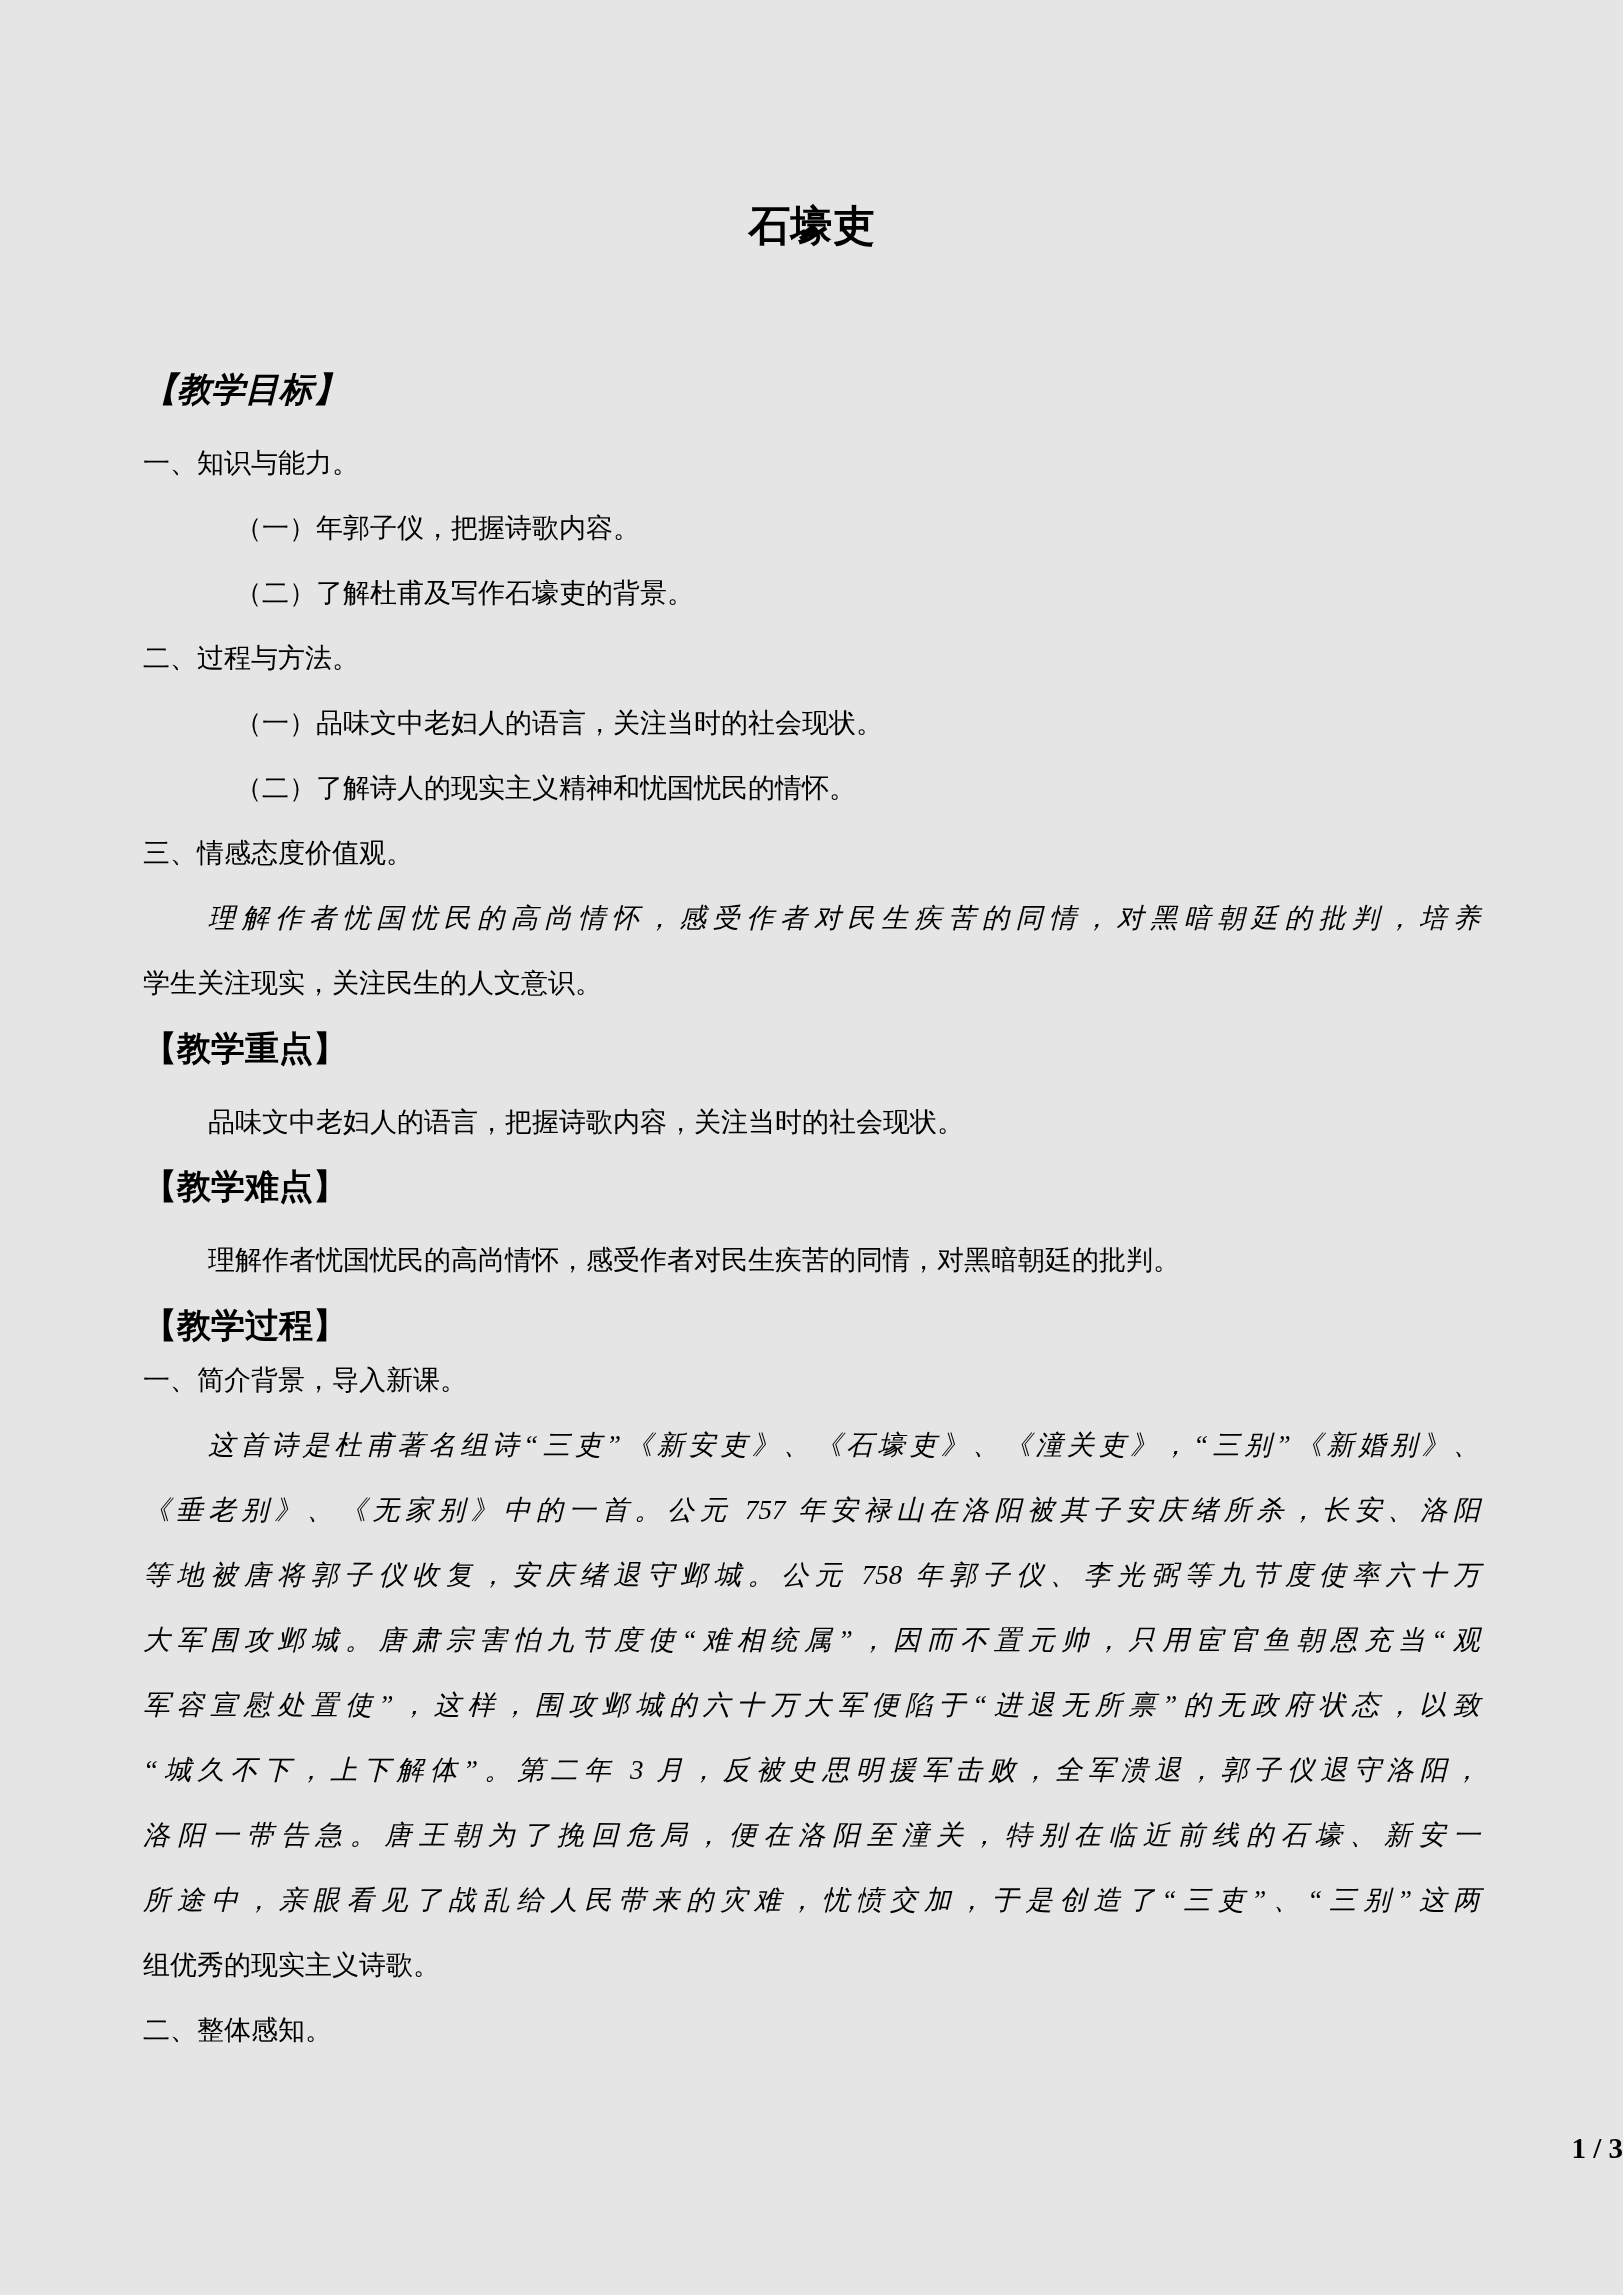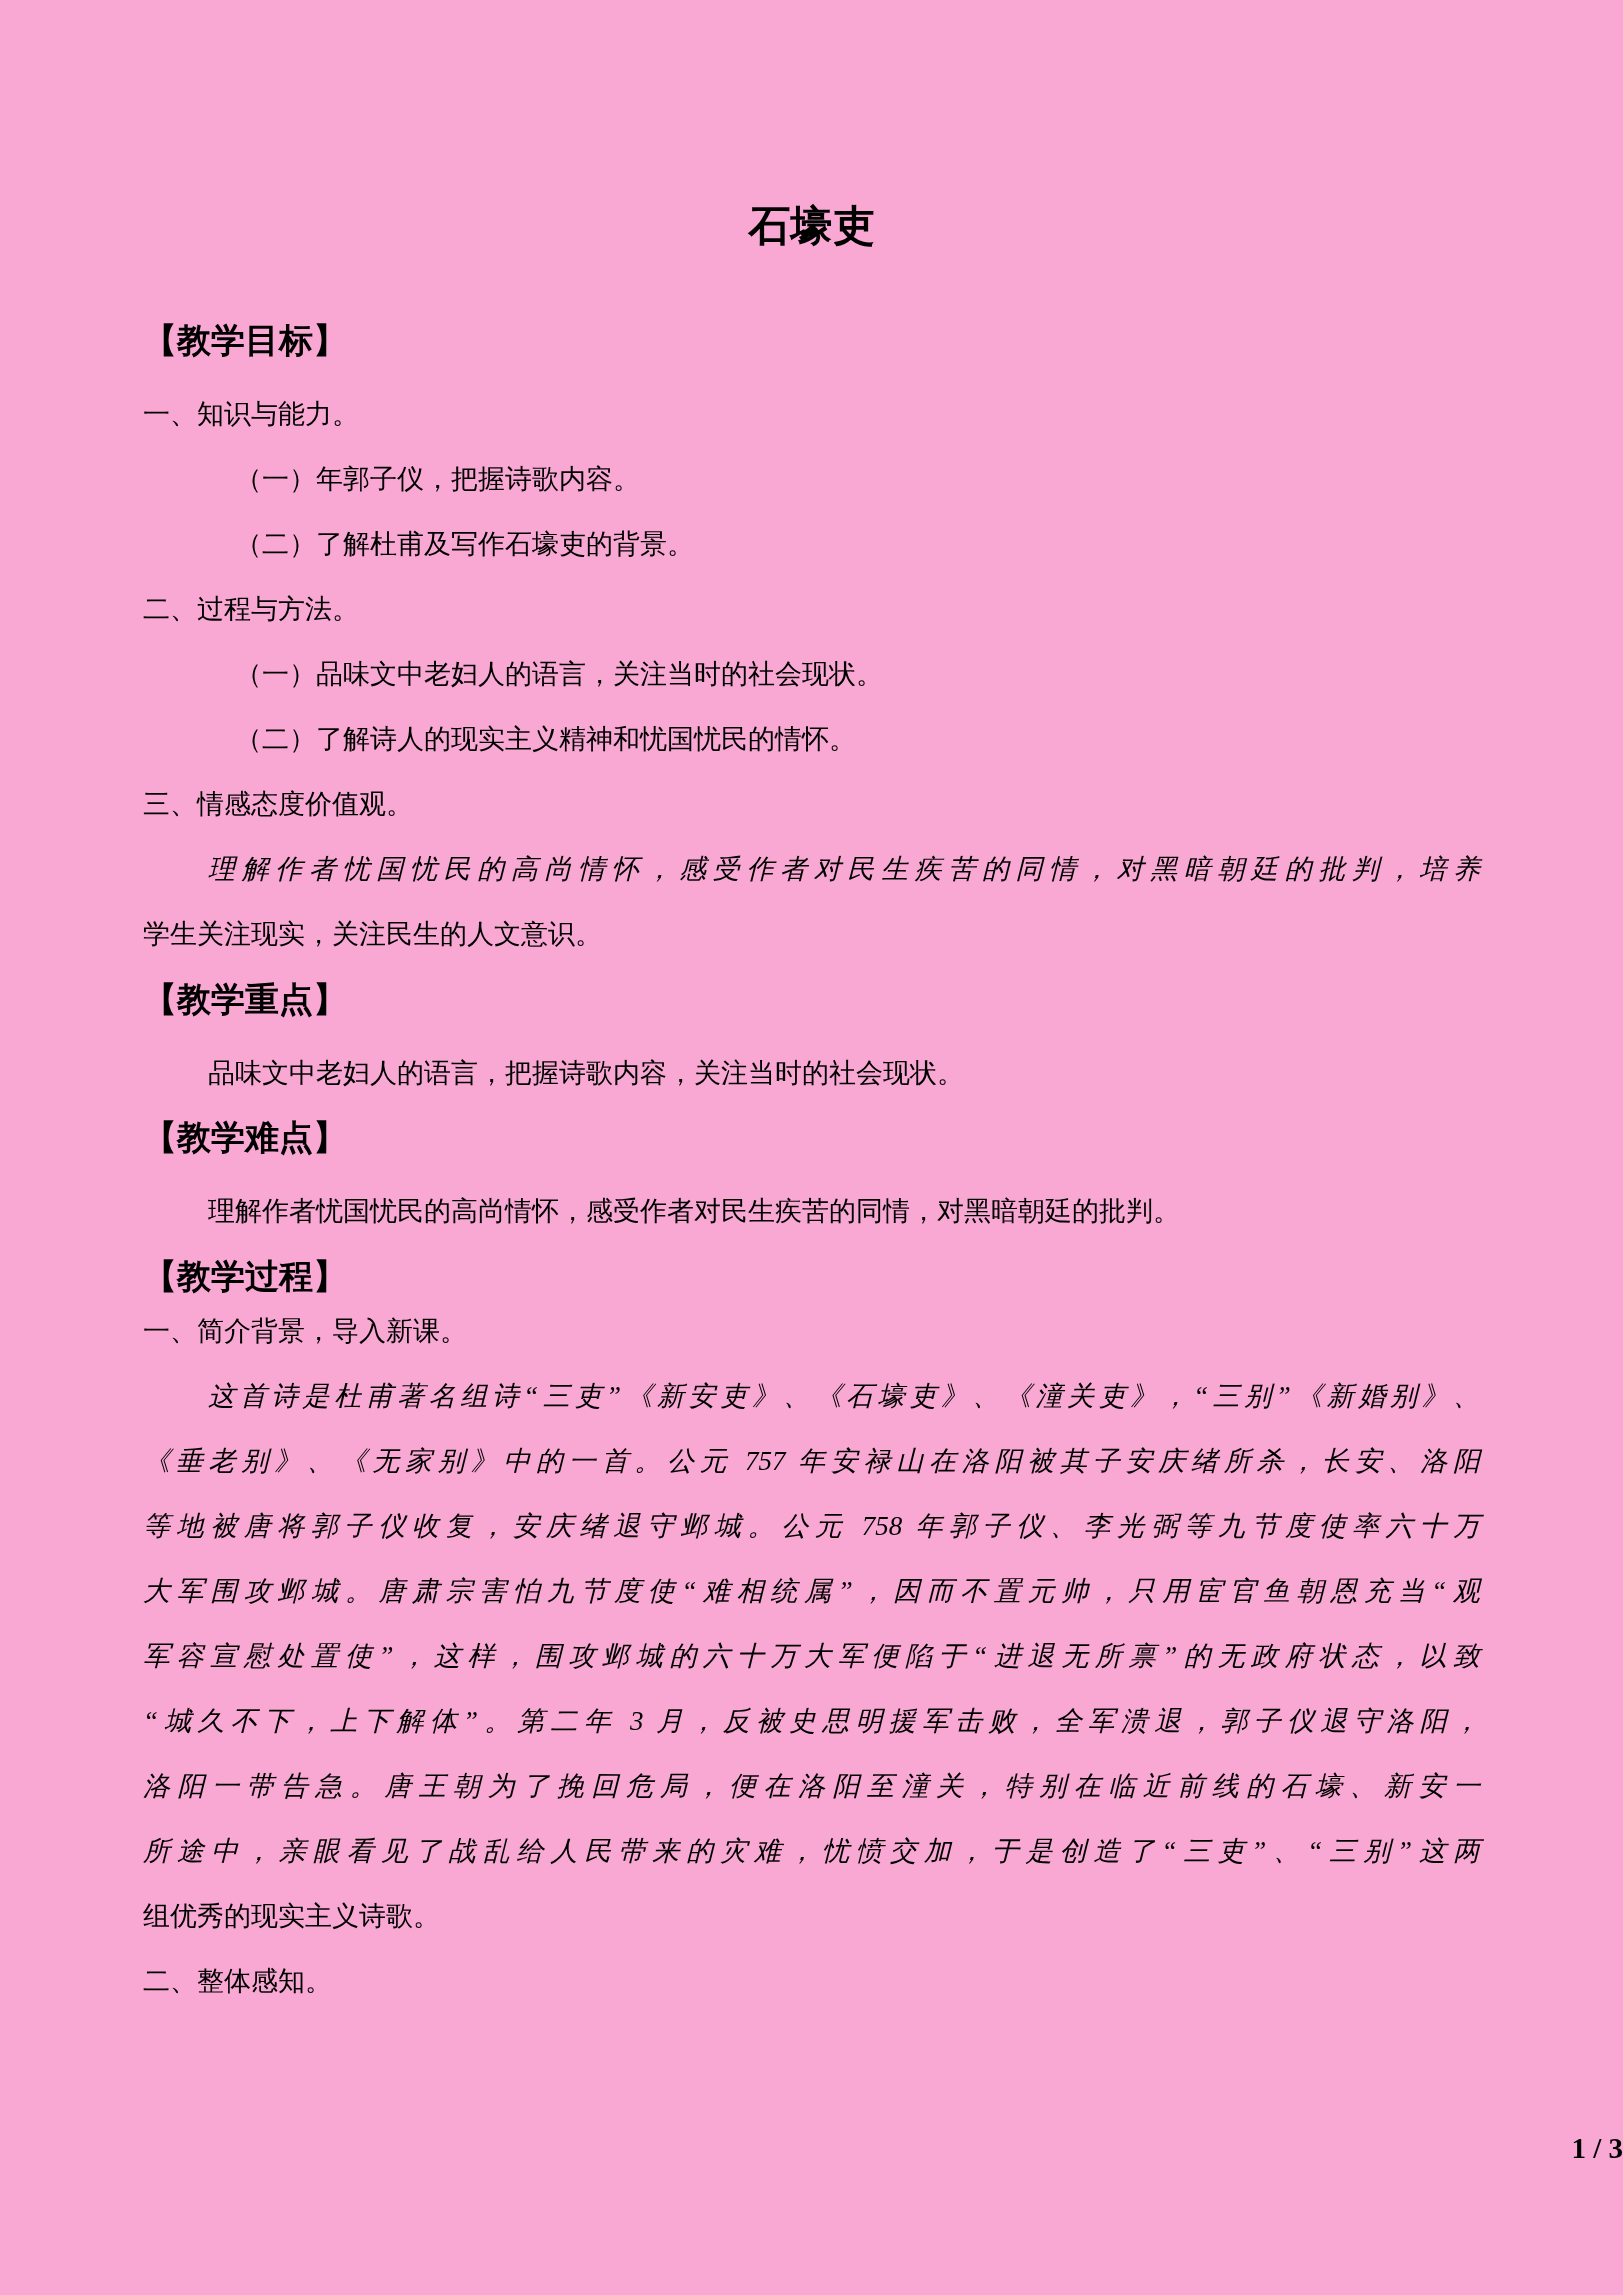--- a/index.html
+++ b/index.html
@@ -4,42 +4,43 @@
 <style>
   html, body {
     margin: 0;
     padding: 0;
     background: #ffffff;
   }
   .page {
     position: relative;
     width: 1623px;
     height: 2295px;
-    background: #f9a8d4;
+    background: #e5e5e5;
     overflow: hidden;
     font-family: "Liberation Serif", "DejaVu Serif", serif;
     color: #000000;
   }
   .content {
     padding: 0 143px;
   }
   .doc-title {
     padding-top: 202px;
     text-align: center;
     font-size: 42px;
     font-weight: bold;
     line-height: 49px;
   }
   .sec-heading {
     font-size: 34px;
     font-weight: bold;
     line-height: 45px;
   }
   .sec-heading.first {
-    margin-top: 67px;
+    margin-top: 116px;
+    font-style: italic;
   }
   .sec-heading.mid {
     margin-top: 9.5px;
   }
   .sec-heading.gap-after {
     margin-bottom: 19px;
   }
   .line {
     font-size: 27px;
     line-height: 65px;

